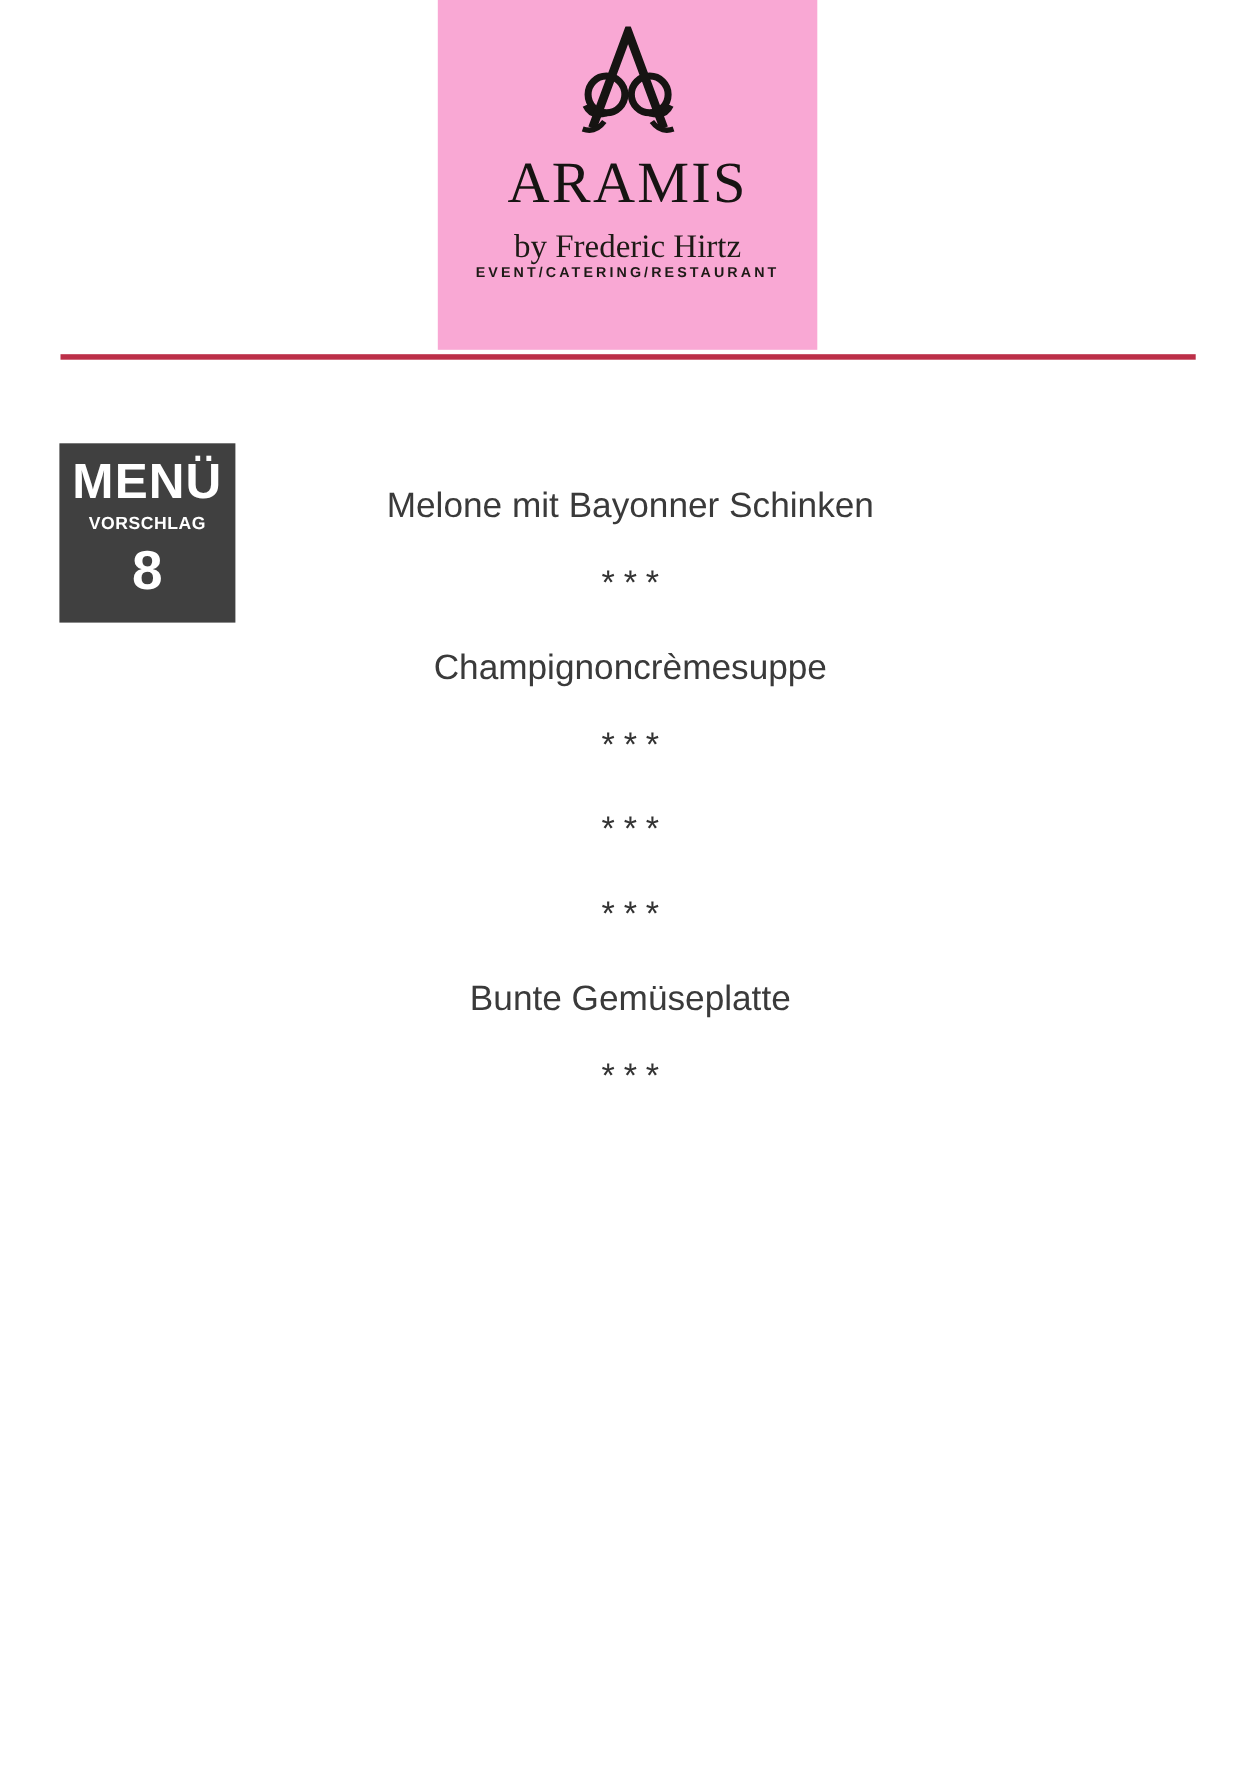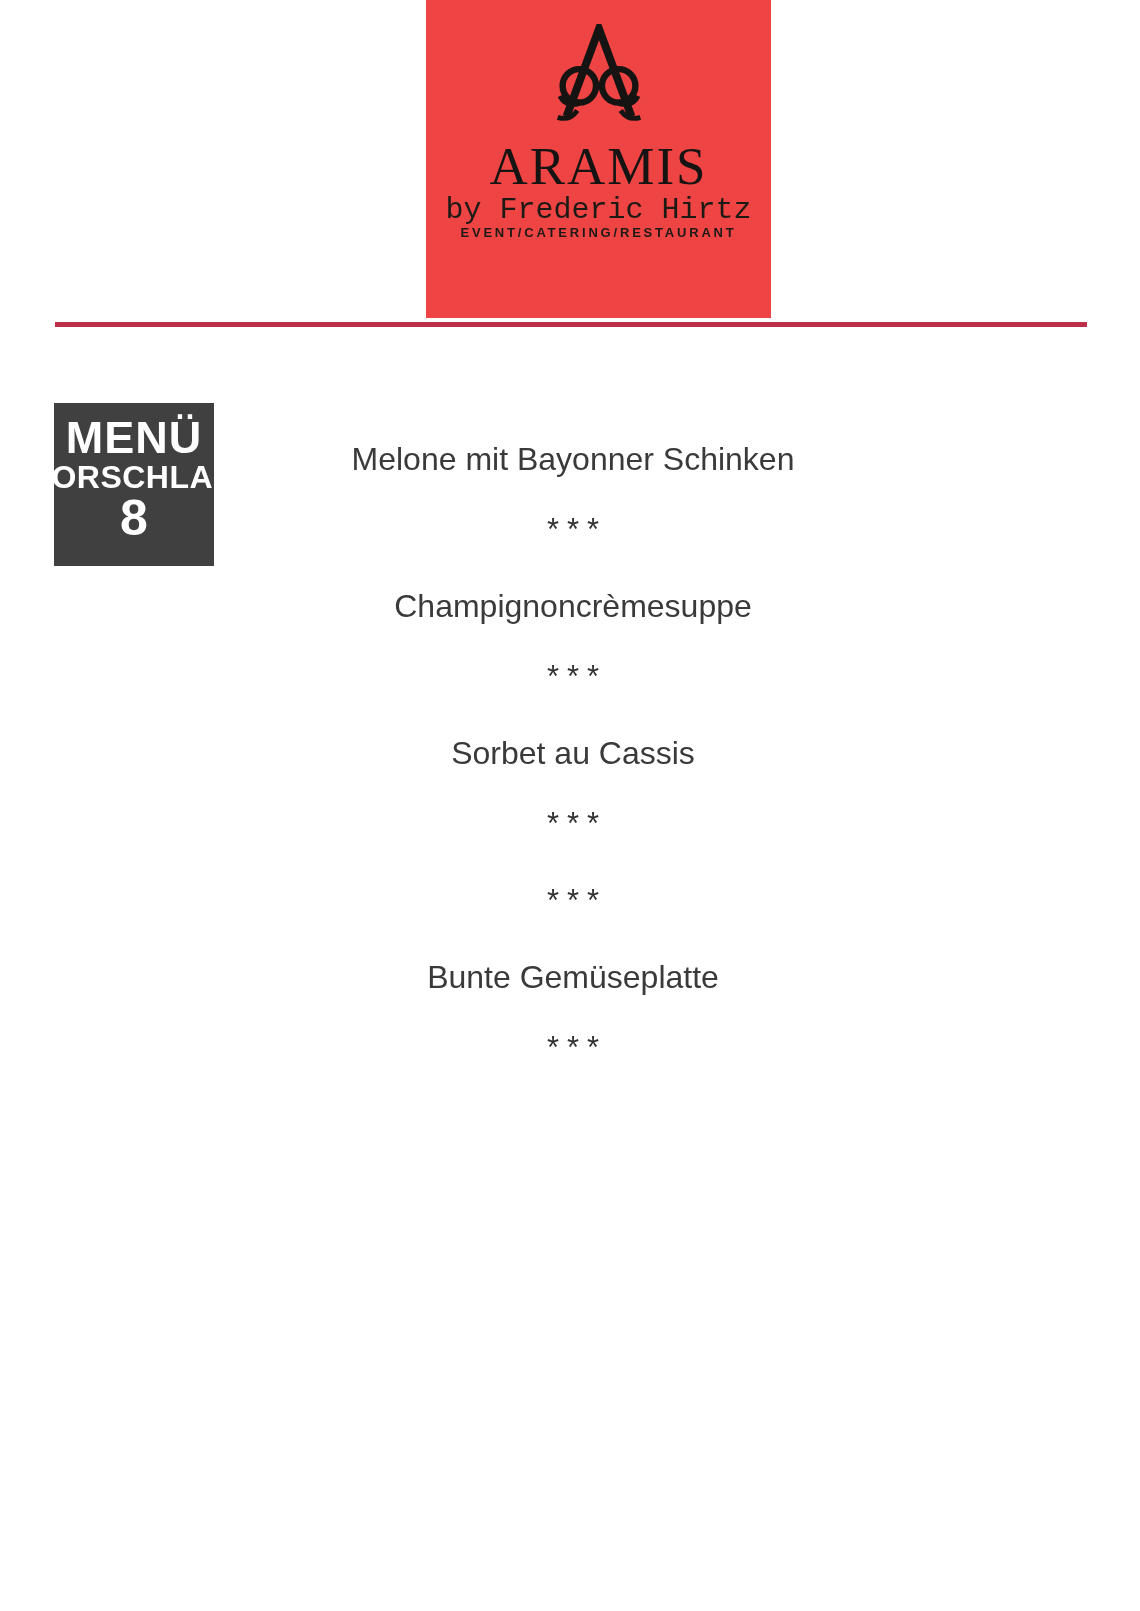--- a/index.html
+++ b/index.html
@@ -7,38 +7,38 @@
     width: 1140px; height: 1611px;
     background: #ffffff;
     font-family: "Liberation Sans", sans-serif;
     position: relative;
     overflow: hidden;
   }
   .page { position: absolute; inset: 0; }
 
   
   .logo-panel {
-    position: absolute; left: 426px; top: 0;
+    position: absolute; left: 398px; top: 0;
     width: 345px; height: 318px;
-    background: #ef4444;
+    background: #f9a8d4;
     text-align: center;
   }
   .monogram { margin-top: 24px; }
   .brand-name {
     font-family: "Liberation Serif", serif;
     font-size: 53px; line-height: 52px;
     letter-spacing: 2px;
     color: #161412;
     margin-top: 6px;
   }
   .brand-tagline {
-    font-family: Liberation Mono, monospace;
+    font-family: Liberation Serif, serif;
     font-size: 30px; line-height: 32px;
     color: #1d1a16;
-    margin-top: 2px;
+    margin-top: 16px;
   }
   .brand-subtitle {
     font-size: 13px; line-height: 14px;
     font-weight: 700;
     letter-spacing: 2.8px;
     color: #1d1a16;
   }
 
   
   .divider {
@@ -50,21 +50,21 @@
   
   .badge {
     position: absolute; left: 54px; top: 403px;
     width: 160px; height: 163px;
     background: #404040;
     color: #ffffff;
     display: flex; flex-direction: column; align-items: center;
     font-weight: 700;
   }
   .badge-line1 { font-size: 45px; line-height: 46px; margin-top: 12px; letter-spacing: 1px; }
-  .badge-line2 { font-size: 32px; line-height: 26px; margin-top: 3px; letter-spacing: 0.5px; }
+  .badge-line2 { font-size: 16px; line-height: 26px; margin-top: 3px; letter-spacing: 0.5px; }
   .badge-number { font-size: 50px; line-height: 52px; margin-top: 2px; }
 
   
   .menu {
     position: absolute; left: 16px; top: 438px;
     width: 1114px;
     text-align: center;
     color: #3a3a3a;
     font-size: 32px;
   }
@@ -116,23 +116,20 @@
     </div>
 
     <div class="sep">***</div>
 
     <div class="course">
       <div class="course-line">Champignoncrèmesuppe</div>
     </div>
 
     <div class="sep">***</div>
 
-    <div class="course">
-      <div class="course-line">Sorbet au Cassis</div>
-    </div>
 
     <div class="sep">***</div>
 
 
     <div class="sep">***</div>
 
     <div class="course">
       <div class="course-line">Bunte Gemüseplatte</div>
     </div>
 

